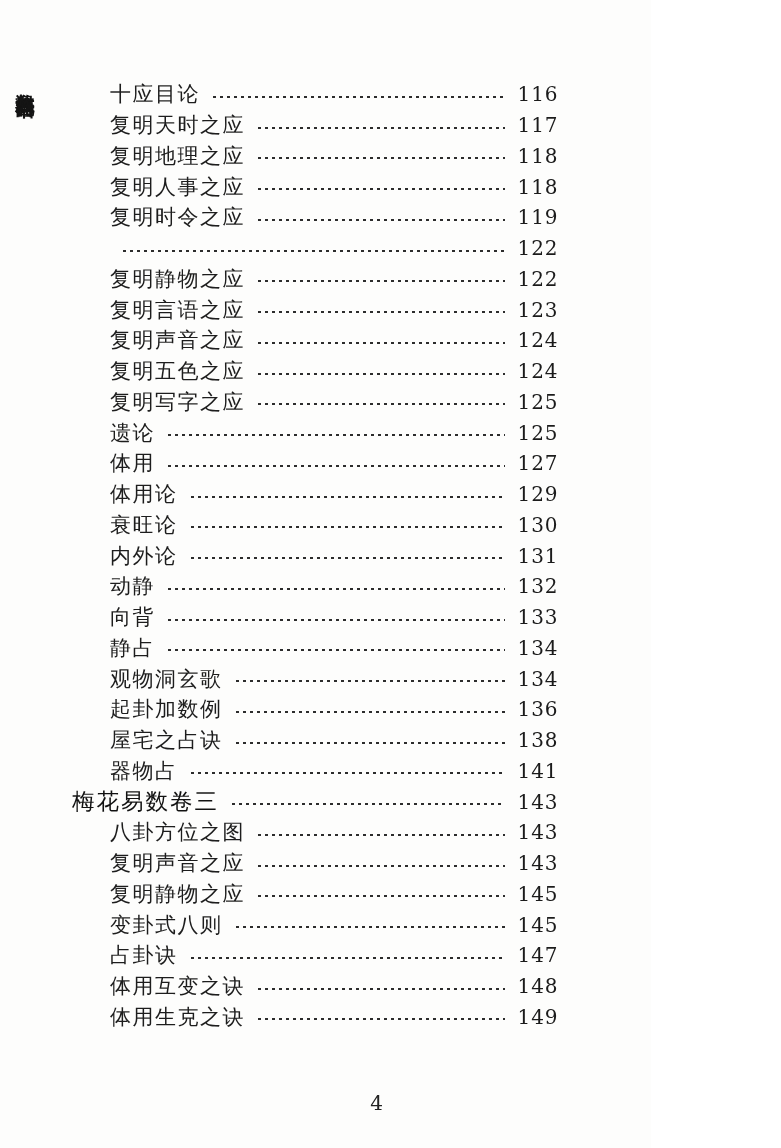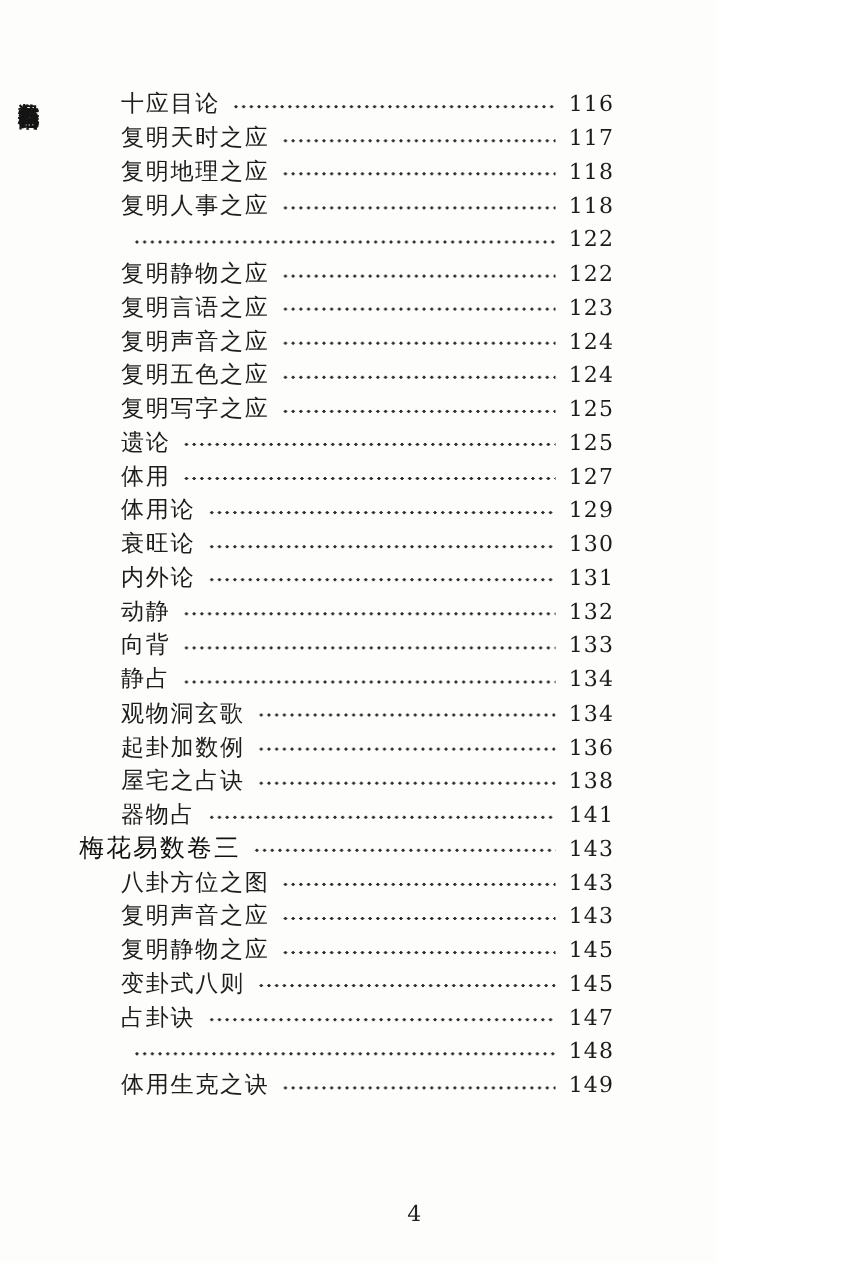--- a/index.html
+++ b/index.html
@@ -48,21 +48,21 @@
     height: 8px;
     margin: 5px 12px 0 11px;
     background-image: radial-gradient(circle, #2c2c2c 1.35px, rgba(0,0,0,0) 1.45px);
     background-size: 7px 8px;
     background-position: left center;
     background-repeat: repeat-x;
   }
   .pagenum {
     font-size: 20px;
     min-width: 42px;
-    text-align: left;
+    text-align: center;
     color: #1b1b1b;
     letter-spacing: 1px;
   }
   
   .row.section .title {
     margin-left: -38px;
     font-weight: 400;
     font-size: 22.5px;
     letter-spacing: 2px;
     color: #111111;
@@ -105,20 +105,25 @@
       <span class="leader"></span>
       <span class="pagenum">118</span>
     </div>
 
     <div class="row">
       <span class="title">复明人事之应</span>
       <span class="leader"></span>
       <span class="pagenum">118</span>
     </div>
 
+    <div class="row">
+      <span class="title">复明时令之应</span>
+      <span class="leader"></span>
+      <span class="pagenum">119</span>
+    </div>
 
 
     <div class="row">
       <span class="leader"></span>
       <span class="pagenum">122</span>
     </div>
 
     <div class="row">
       <span class="title">复明静物之应</span>
       <span class="leader"></span>
@@ -251,20 +256,21 @@
       <span class="pagenum">145</span>
     </div>
 
     <div class="row">
       <span class="title">占卦诀</span>
       <span class="leader"></span>
       <span class="pagenum">147</span>
     </div>
 
     <div class="row">
+      <span class="title">体用互变之诀</span>
       <span class="leader"></span>
       <span class="pagenum">148</span>
     </div>
 
     <div class="row">
       <span class="title">体用生克之诀</span>
       <span class="leader"></span>
       <span class="pagenum">149</span>
     </div>
   </div>

